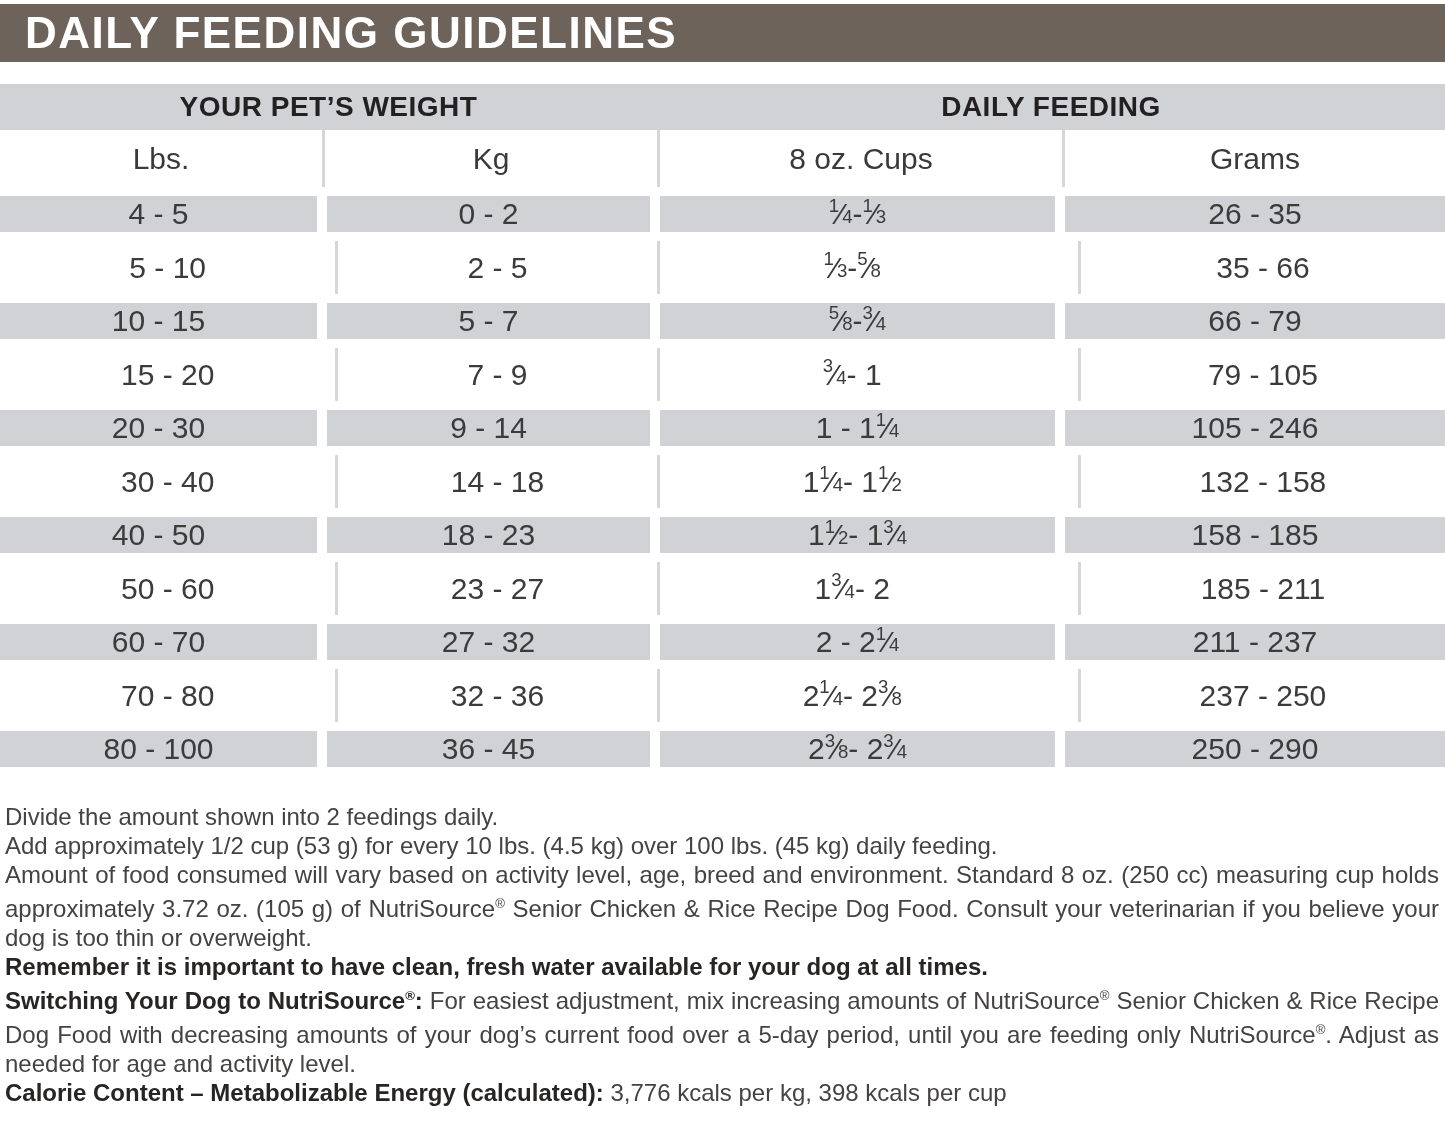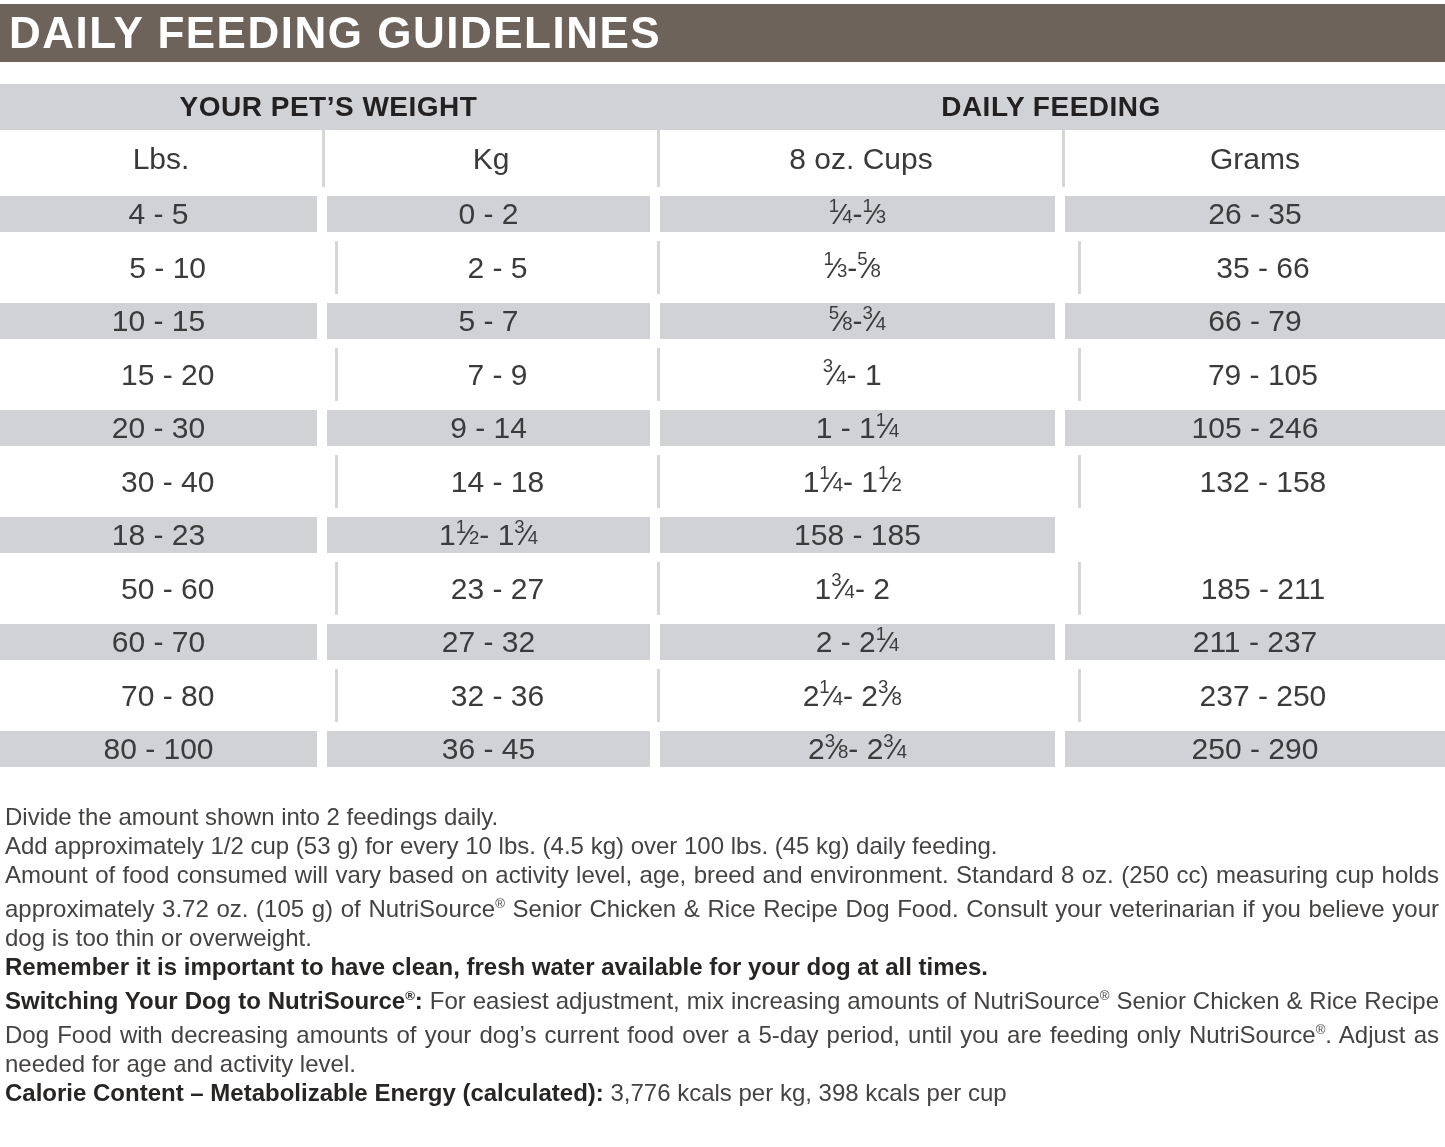--- a/index.html
+++ b/index.html
@@ -5,21 +5,21 @@
   html, body { margin:0; padding:0; }
   body {
     width:1445px; height:1147px; overflow:hidden; background:#fff;
     font-family:"Liberation Sans","DejaVu Sans",sans-serif;
     color:#3e3d3c;
   }
 
   
   .title-bar {
     margin-top:4px; height:58px; background:var(--bar,#6e635a);
-    display:flex; align-items:center; padding-left:9px; box-sizing:border-box;
+    display:flex; align-items:center; padding-left:25px; box-sizing:border-box;
   }
   .title-bar h1 {
     margin:0; font-size:44px; font-weight:700; color:#fff; letter-spacing:1.5px;
   }
 
   
   .gtable { margin-top:22px; }
 
   .group-row { display:flex; height:46px; background:var(--gray,#d0d2d5); }
   .group-cell {
@@ -125,20 +125,21 @@
     <div class="cell">1 - 1 <sup>1</sup><span class="fsl">⁄</span><sub>4</sub></div>
     <div class="cell">105 - 246</div>
   </div>
   <div class="row white">
     <div class="cell">30 - 40</div>
     <div class="cell">14 - 18</div>
     <div class="cell">1 <sup>1</sup><span class="fsl">⁄</span><sub>4</sub> - 1 <sup>1</sup><span class="fsl">⁄</span><sub>2</sub></div>
     <div class="cell">132 - 158</div>
   </div>
   <div class="row gray">
+    <div class="cell">40 - 50</div>
     <div class="cell">18 - 23</div>
     <div class="cell">1 <sup>1</sup><span class="fsl">⁄</span><sub>2</sub> - 1 <sup>3</sup><span class="fsl">⁄</span><sub>4</sub></div>
     <div class="cell">158 - 185</div>
   </div>
   <div class="row white">
     <div class="cell">50 - 60</div>
     <div class="cell">23 - 27</div>
     <div class="cell">1 <sup>3</sup><span class="fsl">⁄</span><sub>4</sub> - 2</div>
     <div class="cell">185 - 211</div>
   </div>

